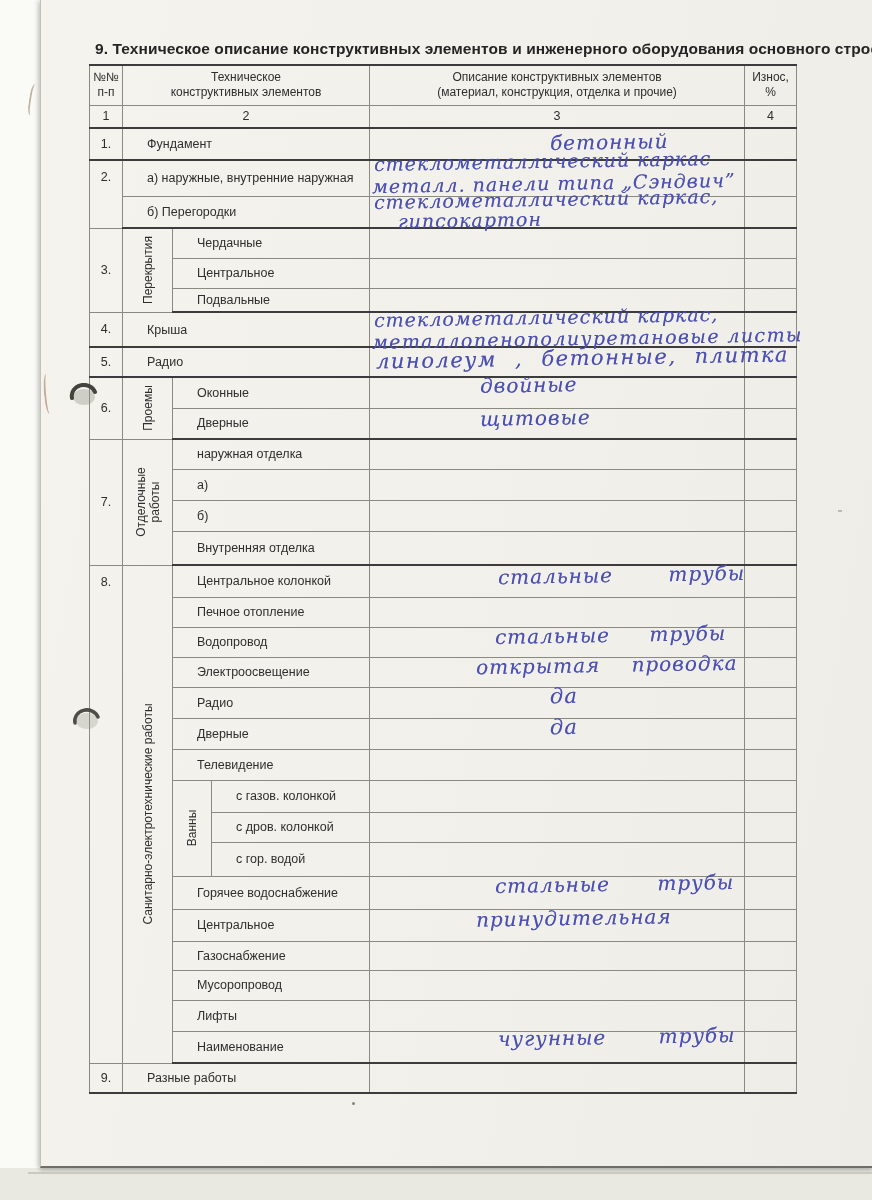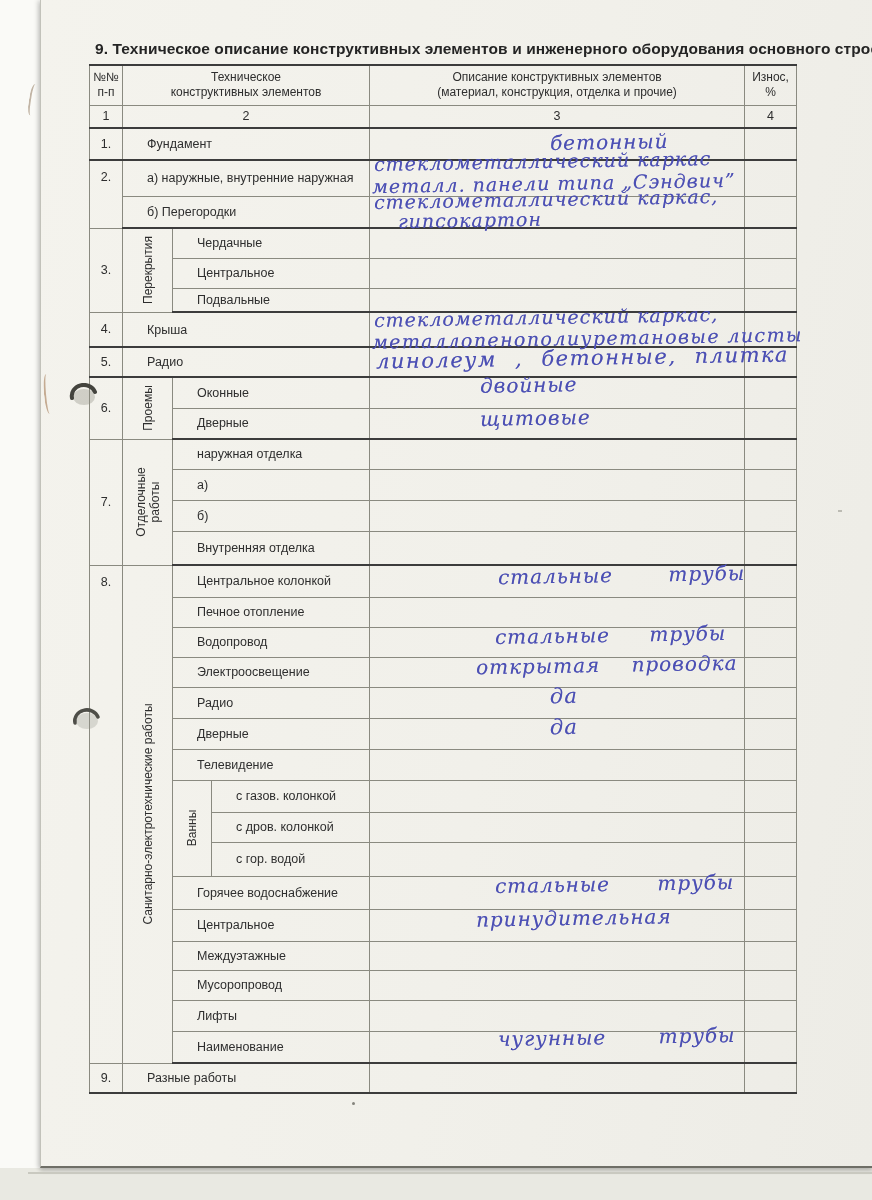--- a/index.html
+++ b/index.html
@@ -309,21 +309,21 @@
       <td></td>
     </tr>
     <tr class="rh32">
       <td class="lbl" colspan="2">Центральное</td>
       <td class="desc">
         <span class="hw" style="left:106px;top:-4px;font-size:20px;">принудительная</span>
       </td>
       <td></td>
     </tr>
     <tr class="rh29">
-      <td class="lbl" colspan="2">Междуэтажные</td>
+      <td class="lbl" colspan="2">Газоснабжение</td>
       <td class="desc"></td>
       <td></td>
     </tr>
     <tr class="rh30">
       <td class="lbl" colspan="2">Мусоропровод</td>
       <td class="desc"></td>
       <td></td>
     </tr>
     <tr class="rh31">
       <td class="lbl" colspan="2">Лифты</td>

